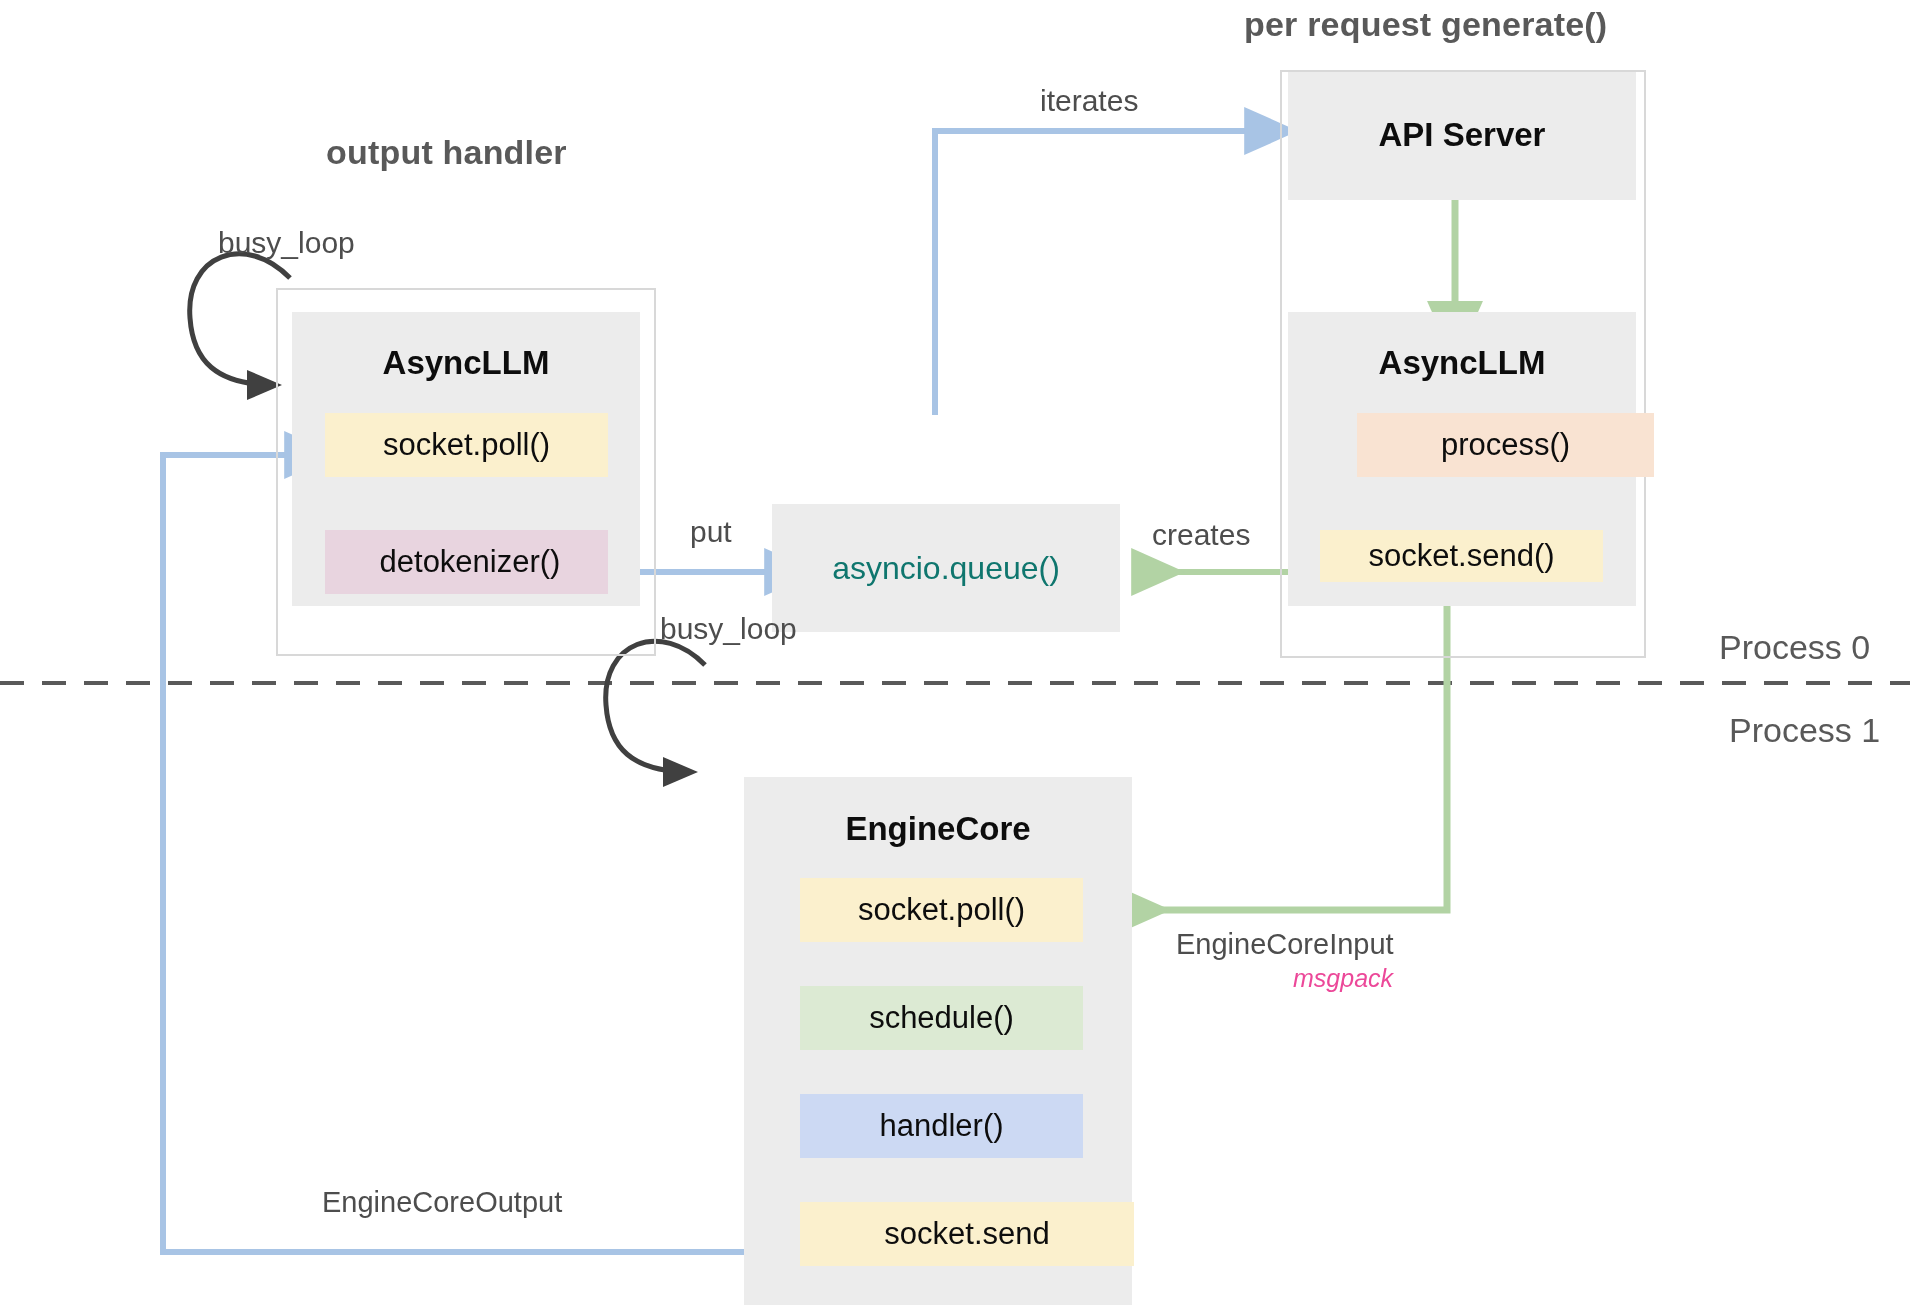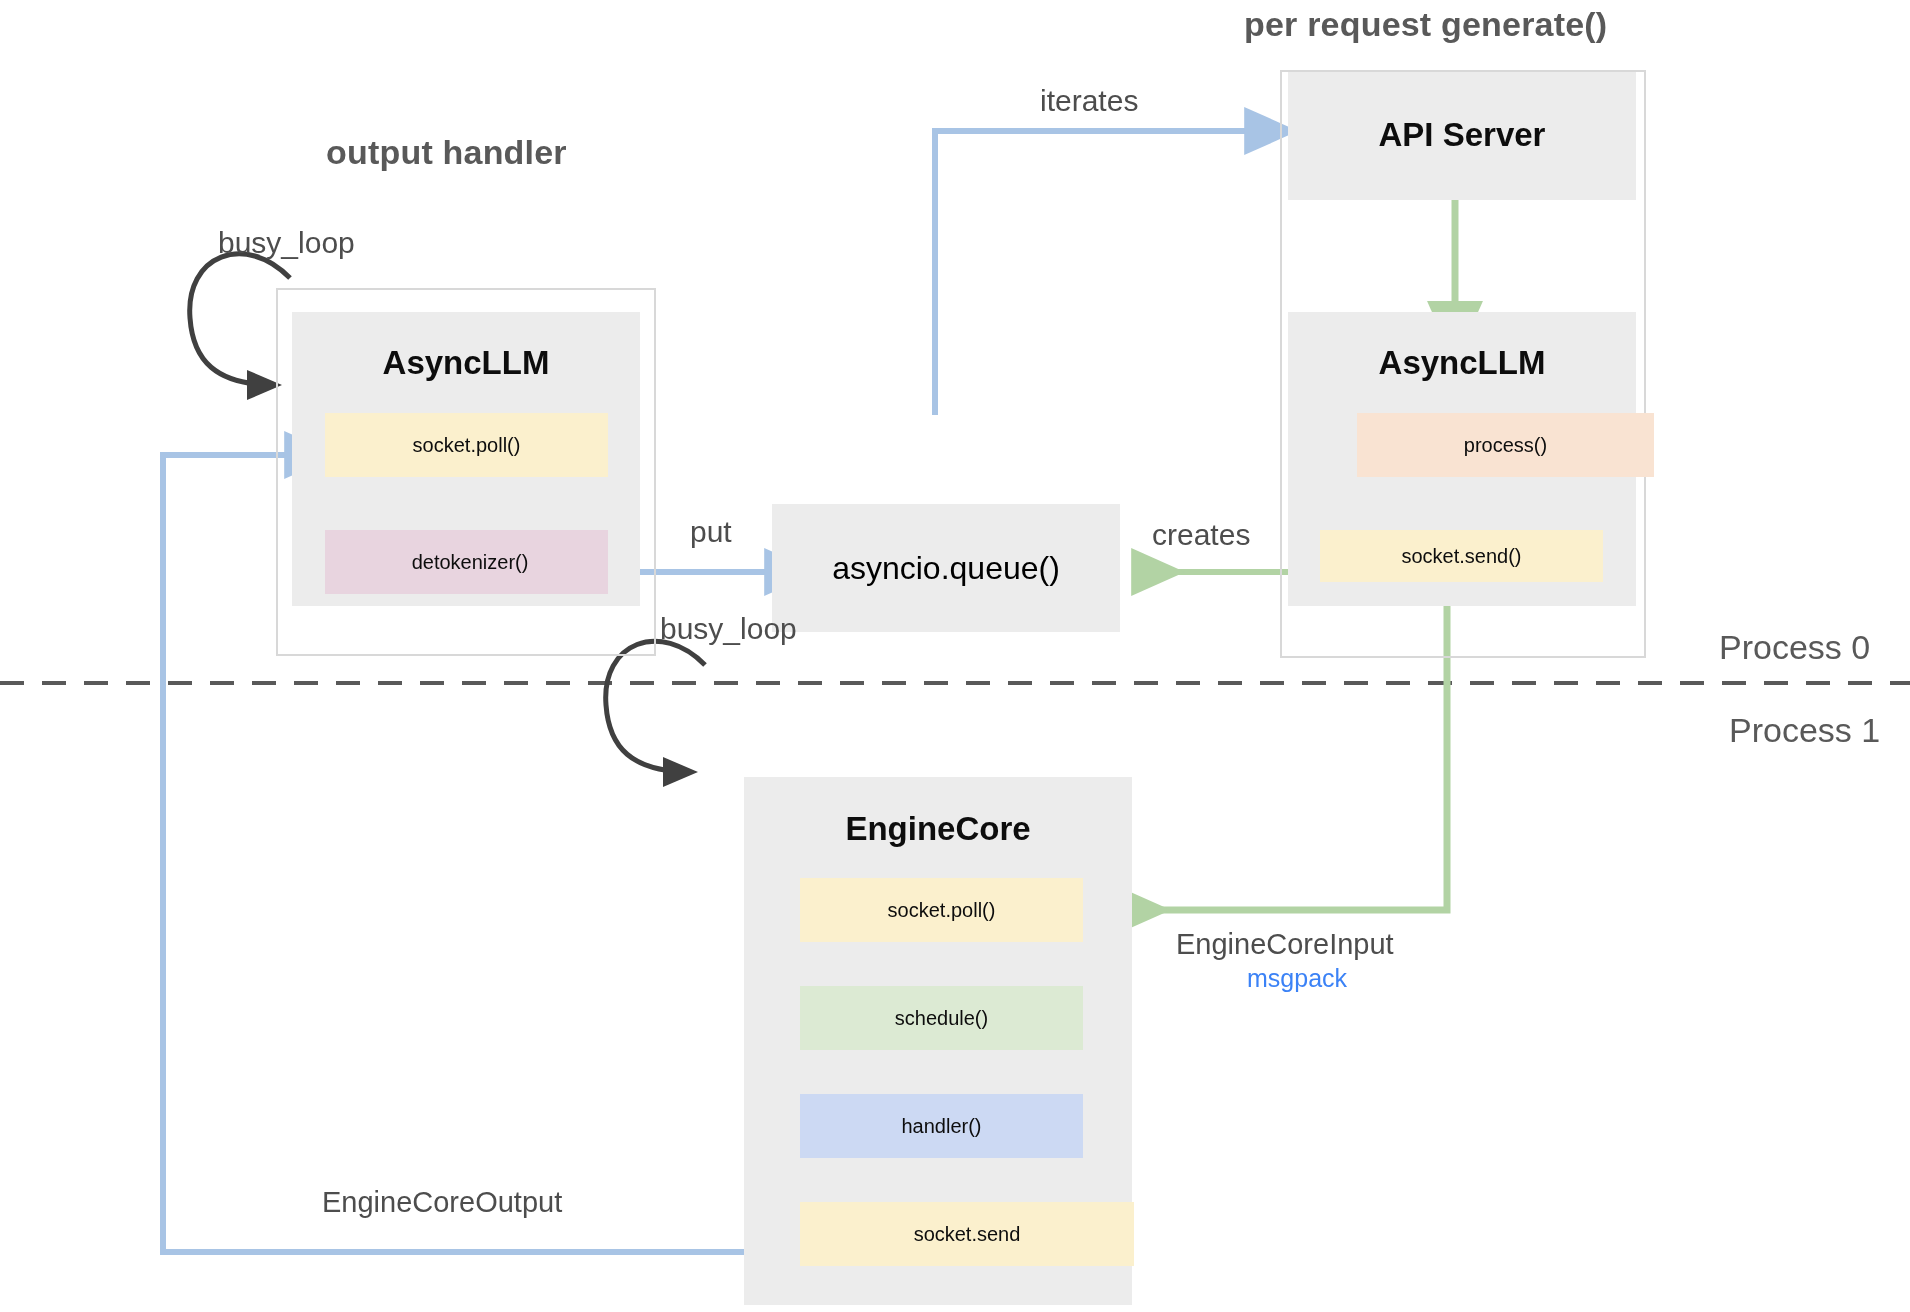--- a/index.html
+++ b/index.html
@@ -40,22 +40,24 @@
     font-size: 30px;
     color: #4d4d4d;
     white-space: nowrap;
   }
   .edge-label.small {
     font-size: 29px;
   }
   .edge-sub {
     position: absolute;
     font-size: 25px;
-    color: #3b82f6;
-    white-space: nowrap;
+    font-style: italic;
+    color: #ec4899;
+    white-space: nowrap;
+    margin-left: 46px;
   }
   .process-label {
     position: absolute;
     font-size: 34px;
     color: #595959;
     white-space: nowrap;
   }
 
   
   .outer-frame {
@@ -83,34 +85,34 @@
   .plain-box {
     position: absolute;
     background: #ececec;
     display: flex;
     align-items: center;
     justify-content: center;
     box-sizing: border-box;
   }
   .plain-box .plain-text {
     font-size: 32px;
-    color: #000000;
+    color: #0f766e;
     white-space: nowrap;
   }
 
   
   .chip {
     position: absolute;
     display: flex;
     align-items: center;
     justify-content: center;
     box-sizing: border-box;
   }
   .chip span {
-    font-size: 20px;
+    font-size: 31px;
     color: #0d0d0d;
     white-space: nowrap;
   }
   .chip.yellow  { background: #fbf0cd; }
   .chip.pink    { background: #e8d4df; padding-left: 7px; }
   .chip.orange  { background: #f9e3d2; }
   .chip.green   { background: #dcead3; }
   .chip.blue    { background: #ccd9f3; }
 </style>
 </head>

